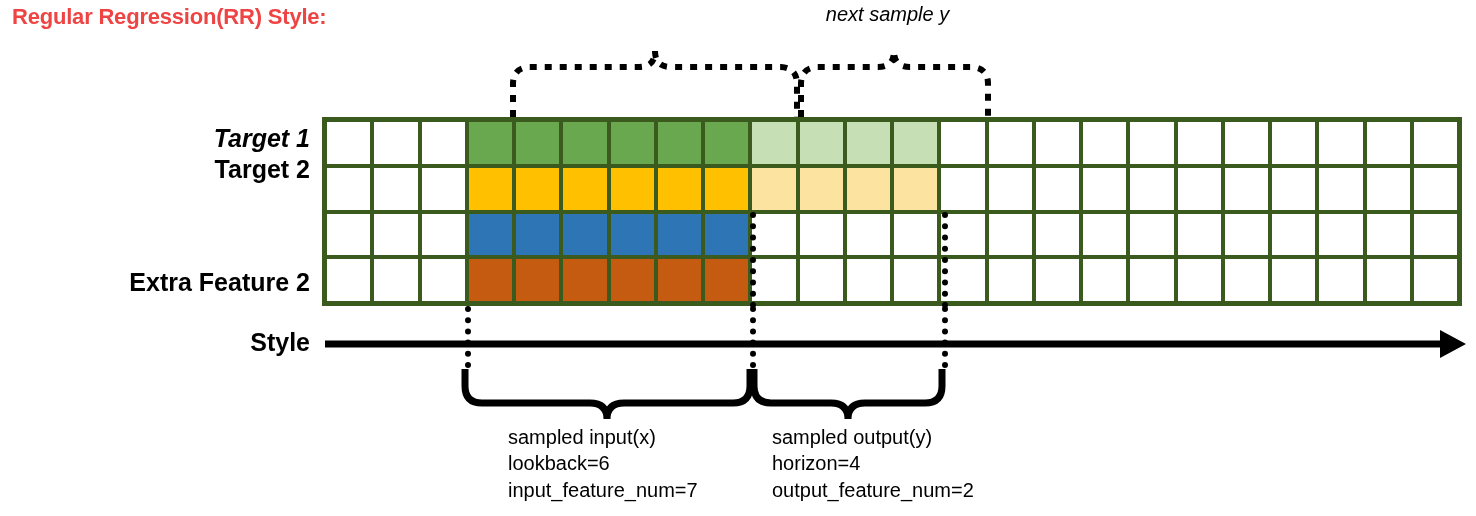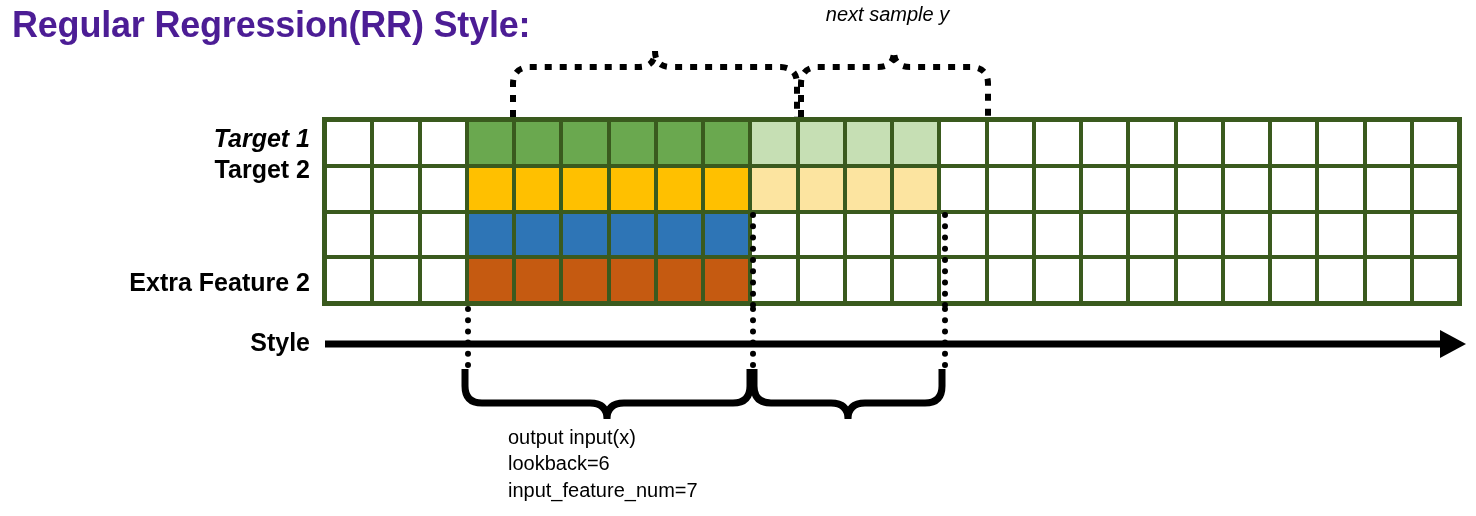--- a/index.html
+++ b/index.html
@@ -15,23 +15,23 @@
     width: 1476px;
     height: 516px;
     overflow: hidden;
     background: #ffffff;
   }
   
   #title {
     position: absolute;
     left: 12px;
     top: 4px;
-    font-size: 36px;
+    font-size: 22px;
     font-weight: bold;
-    color: #4c1d95;
+    color: #ef4444;
     white-space: nowrap;
     letter-spacing: -0.2px;
   }
   
   .top-label {
     position: absolute;
     font-size: 20px;
     font-style: italic;
     color: #000000;
     white-space: nowrap;
@@ -240,18 +240,23 @@
   </svg>
 
   <svg class="overlay" id="bottom-braces" viewBox="0 0 1476 516">
 
     <path d="M 465 369 L 465 386 Q 465 403 482 403 L 590 403 Q 607 403 607 419 Q 607 403 624 403 L 733 403 Q 750 403 750 386 L 750 369" fill="none" stroke="#000000" stroke-width="7" stroke-linecap="butt"></path>
 
     <path d="M 754 369 L 754 386 Q 754 403 771 403 L 831 403 Q 848 403 848 419 Q 848 403 865 403 L 925 403 Q 942 403 942 386 L 942 369" fill="none" stroke="#000000" stroke-width="7" stroke-linecap="butt"></path>
   </svg>
 
   <div class="caption" id="caption-input">
-    <div>output input(x)</div>
+    <div>sampled input(x)</div>
     <div>lookback=6</div>
     <div>input_feature_num=7</div>
   </div>
+  <div class="caption" id="caption-output">
+    <div>sampled output(y)</div>
+    <div>horizon=4</div>
+    <div>output_feature_num=2</div>
+  </div>
 
 </div>
 
 </body></html>

